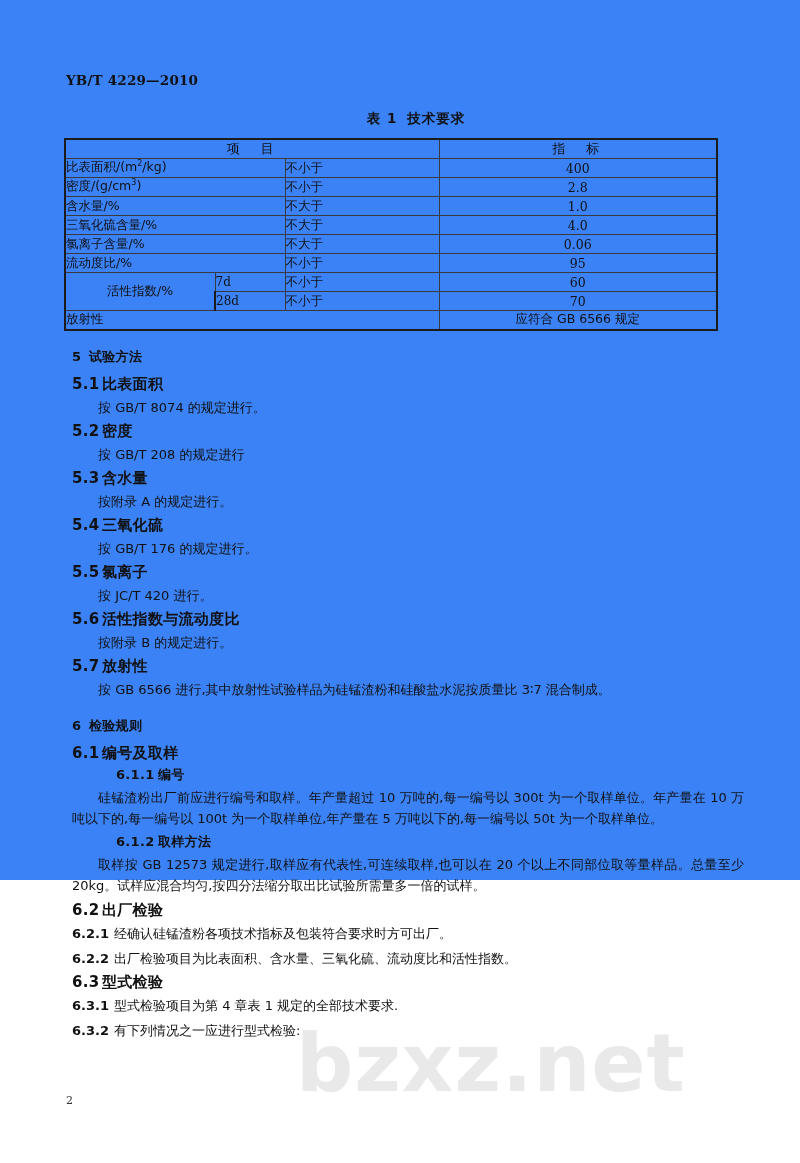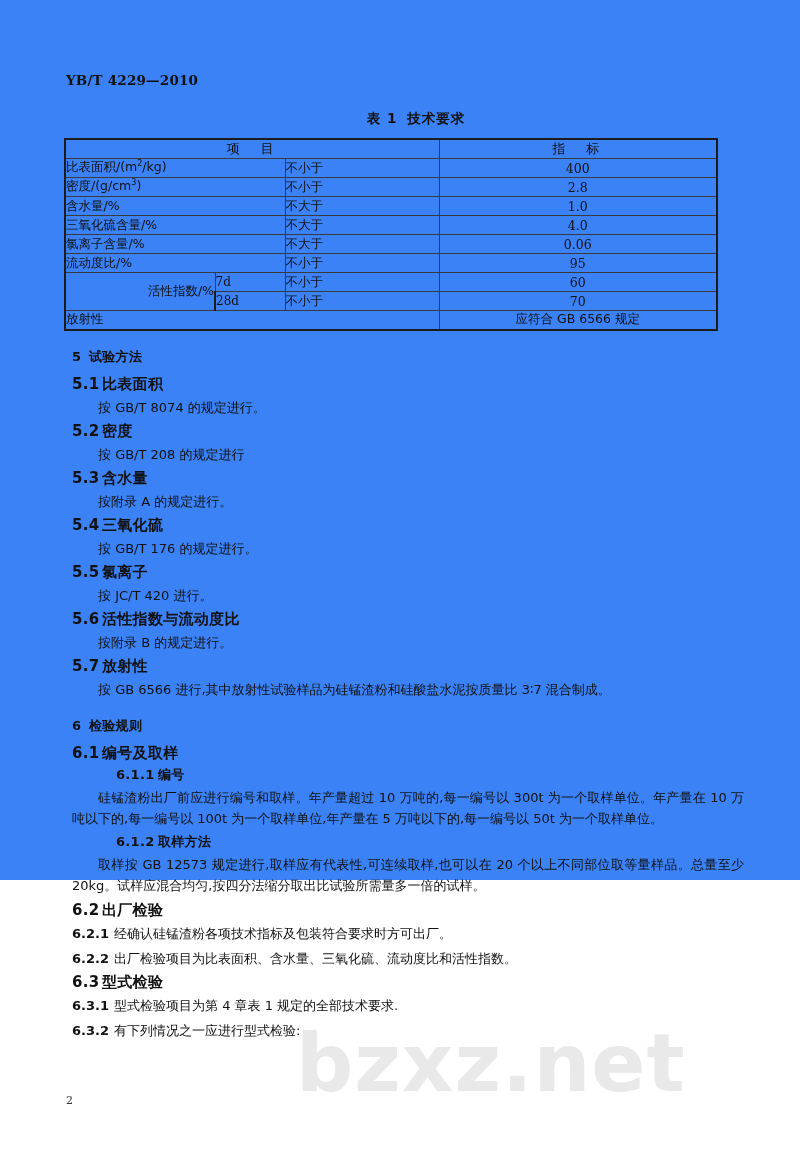--- a/index.html
+++ b/index.html
@@ -113,21 +113,21 @@
     font-size: 12.5px;
   }
   .c-val {
     text-align: center;
     font-size: 12.5px;
     font-family: "DejaVu Serif", "Liberation Serif", serif;
   }
   .c-val.cjk { font-family: "DejaVu Sans", "Liberation Sans", sans-serif; }
   .c-merge {
     padding-left: 26px;
-    text-align: right;
+    text-align: center;
     vertical-align: middle;
   }
   sup { font-size: 8px; vertical-align: super; }
 
   
   .body-block {
     position: absolute;
     left: 72px;
     top: 348px;
     width: 672px;

